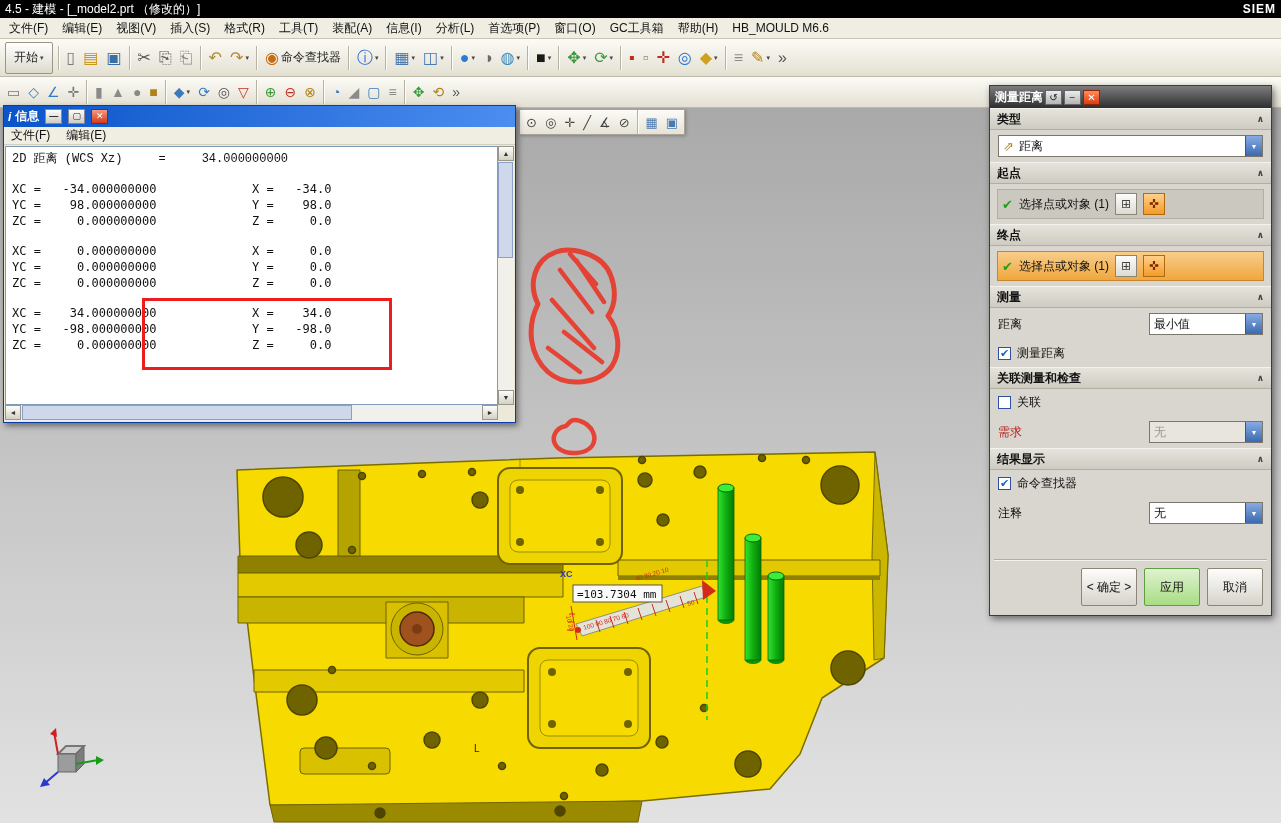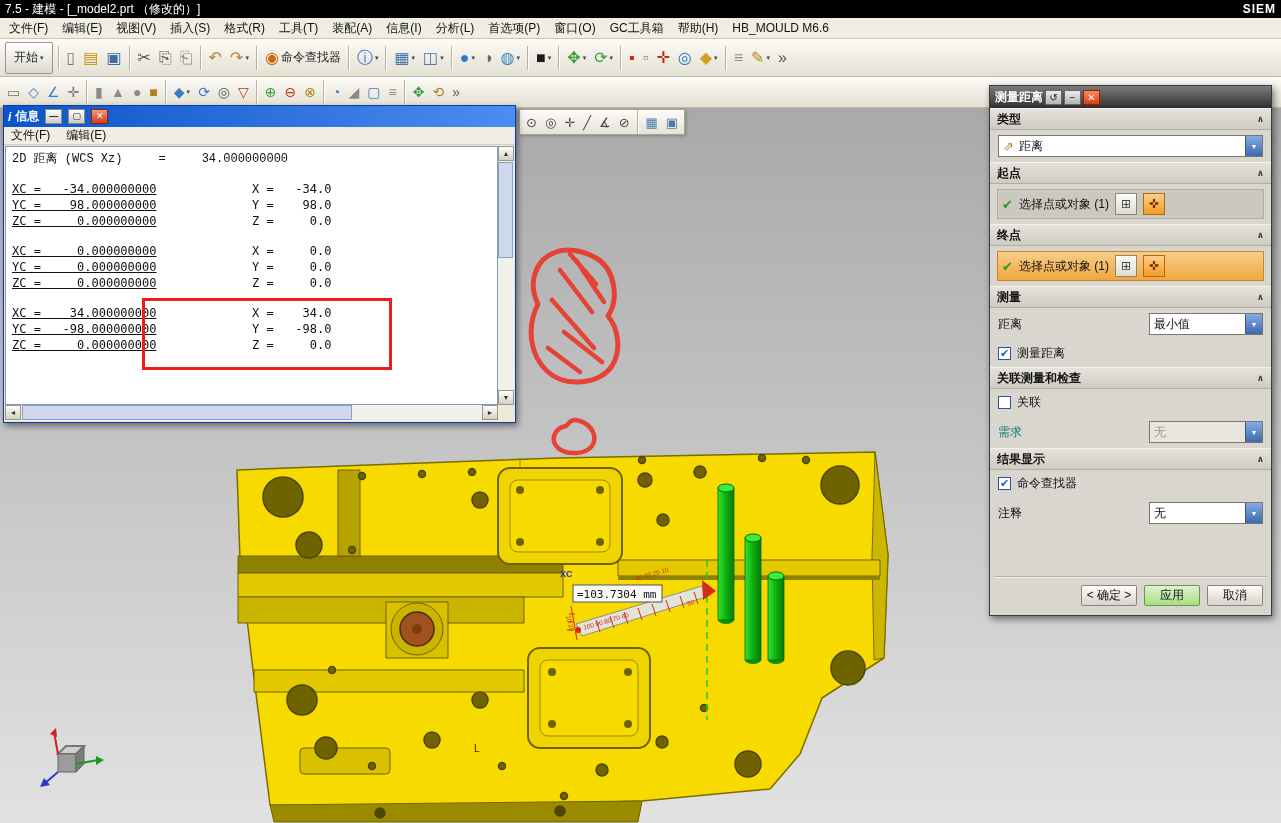--- a/index.html
+++ b/index.html
@@ -54,21 +54,21 @@
     font-size:9px; line-height:13px; text-align:center; color:#222; margin-left:2px; }
   .winbtn.close { background:linear-gradient(#f49a7e,#d33a1a); color:#fff; border-color:#8e2408; font-weight:bold; }
   .iwmenu { height:18px; background:#f0eee3; border-bottom:1px solid #d2cec0; display:flex;
     gap:16px; align-items:center; padding:0 7px; }
   .iwcontent { position:absolute; top:40px; left:1px; right:17px; bottom:17px; background:#fff;
     border:1px solid #7f9db9; overflow:hidden; padding:4px 6px;
     font-family:"DejaVu Sans Mono","Liberation Mono",monospace; font-size:12px; line-height:16px; }
   .iline { white-space:pre;font-family:Liberation Mono, monospace; }
   .iblock { display:flex; margin-top:14px; }
   .ilabel { width:150px; }
-  .iwcs { width:240px;text-decoration:underline; }
+  .iwcs { width:240px; }
   .iwcs,.iabs { font:inherit; white-space:pre; }
   .ihl { position:absolute; left:138px; top:192px; width:250px; height:72px;
     border:3px solid #ee1c1c; z-index:3; }
   .vsb { position:absolute; top:40px; right:1px; width:16px; bottom:17px; background:#f2f0ea; }
   .hsb { position:absolute; left:1px; right:17px; bottom:1px; height:16px; background:#f2f0ea; }
   .sbtn { position:absolute; width:16px; height:15px; background:linear-gradient(#fdfdfb,#d4d0c4);
     border:1px solid #9a968a; font-size:7px; text-align:center; line-height:13px; color:#333; }
   .vthumb { position:absolute; top:16px; left:0; width:15px; height:96px; background:#cfd8ea; border:1px solid #8aa0c8; }
   .hthumb { position:absolute; left:17px; top:0; width:330px; height:15px; background:#cfd8ea; border:1px solid #8aa0c8; }
   .sbc { position:absolute; right:1px; bottom:1px; width:16px; height:16px; background:#ece9d8; }
@@ -91,43 +91,43 @@
   .combo.small { flex:none; width:114px; }
   .combo .cval { flex:1; padding:0 4px; display:flex; gap:5px; align-items:center; white-space:nowrap; overflow:hidden; }
   .combo .cbtn { width:17px; align-self:stretch; background:linear-gradient(#85abe2,#3c6ab0); color:#fff;
     font-size:7px; display:flex; align-items:center; justify-content:center; border-left:1px solid #44537a; }
   .combo.disabled { background:#e8e5de; }
   .combo.disabled .cval { color:#9a968a; }
   .cicon { font-size:13px; color:#b0821a; }
   .chk { width:13px; height:13px; background:#fff; border:1px solid #2a52a0; display:inline-flex; flex:none;
     align-items:center; justify-content:center; font-size:11px; color:#1a62c5; font-weight:bold; line-height:1; }
   .chk.empty { color:transparent; }
-  .graytext { color:#0f766e; }
+  .graytext { color:#b91c1c; }
   .selrow { flex:none; height:30px; margin:5px 7px; display:flex; align-items:center; gap:6px; padding:0 4px;
     background:#cbc8bf; border:1px solid #b2aea3; }
   .selrow.active { background:linear-gradient(#f8cd8a,#efa73f); border:1px solid #c8862a; }
   .chkmark { color:#1f9e1f; font-weight:bold; font-size:13px; }
   .sqbtn { width:22px; height:22px; border:1px solid #8a8578; background:linear-gradient(#fcfcfa,#dedbd2);
     display:flex; align-items:center; justify-content:center; font-size:12px; color:#444; }
   .sqbtn.active { background:linear-gradient(#ffd089,#f59b27); border-color:#b06a10; color:#7a2a00; }
   .dspacer { flex:1; }
   .dsprt { flex:none; height:2px; border-top:1px solid #b2aea2; border-bottom:1px solid #f4f2ec; margin:0 4px; }
   .dbtns { flex:none; display:flex; justify-content:flex-end; gap:7px; padding:7px 8px 9px; }
-  .btn { min-width:56px; height:21px; padding:0 0; background:linear-gradient(#fdfdfb,#d6d3ca);
+  .btn { min-width:56px; height:38px; padding:0 0; background:linear-gradient(#fdfdfb,#d6d3ca);
     border:1px solid #8a8578; border-radius:2px; display:flex; align-items:center; justify-content:center; }
   .btn.apply { background:linear-gradient(#dff2d0,#a9dd84); border-color:#5f9e3f; }
 </style>
 </head>
 <body>
 
 <div id="app">
 
   <div class="titlebar">
 
-    <span>7.5 - 建模 - [_model2.prt （修改的）]</span>
+    <span>4.5 - 建模 - [_model2.prt （修改的）]</span>
     <span class="brand">SIEM</span>
   </div>
 
   <div class="menubar">
 
       <span class="mitem">文件(F)</span>
 
       <span class="mitem">编辑(E)</span>
 
       <span class="mitem">视图(V)</span>

